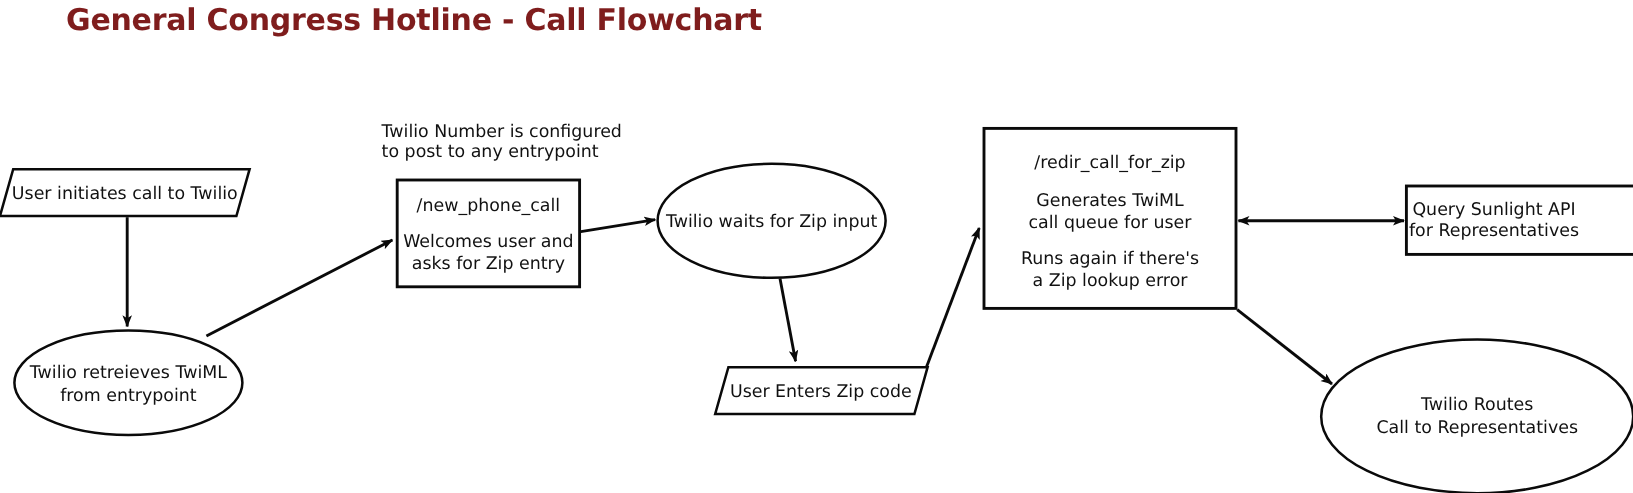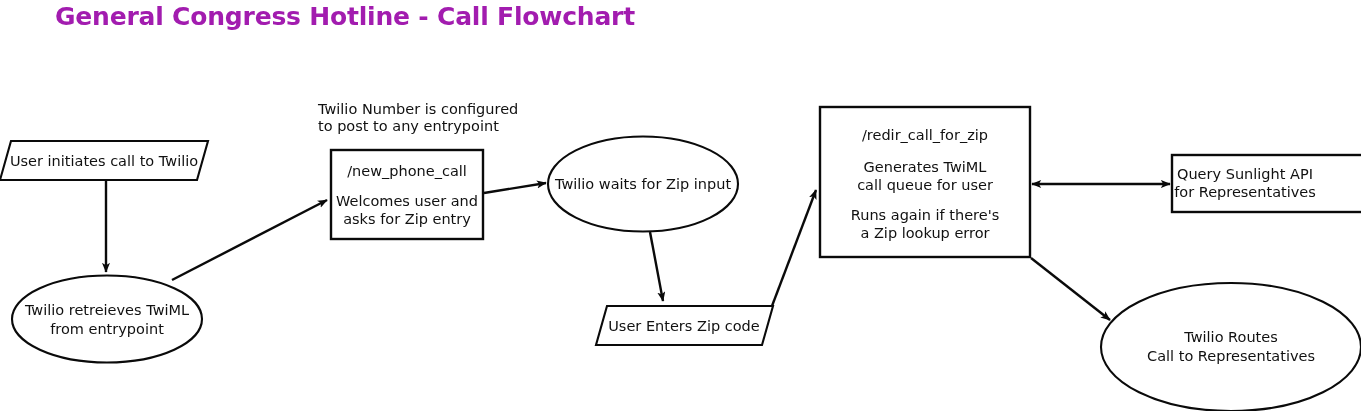--- a/index.html
+++ b/index.html
@@ -19,21 +19,21 @@
     height: 411px;
     background: #ffffff;
   }
   .page-title {
     position: absolute;
     left: 55px;
     top: 2px;
     font-family: "DejaVu Sans", sans-serif;
     font-size: 25px;
     font-weight: bold;
-    color: #a21caf;
+    color: #7f1d1d;
     letter-spacing: -0.2px;
     white-space: nowrap;
   }
   svg#flow {
     position: absolute;
     left: 0;
     top: 0;
     width: 1361px;
     height: 411px;
     display: block;

